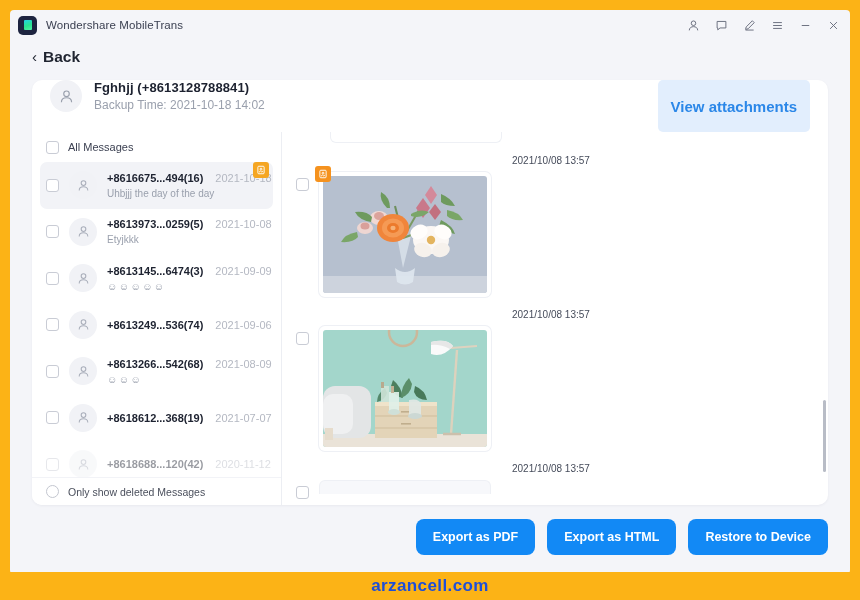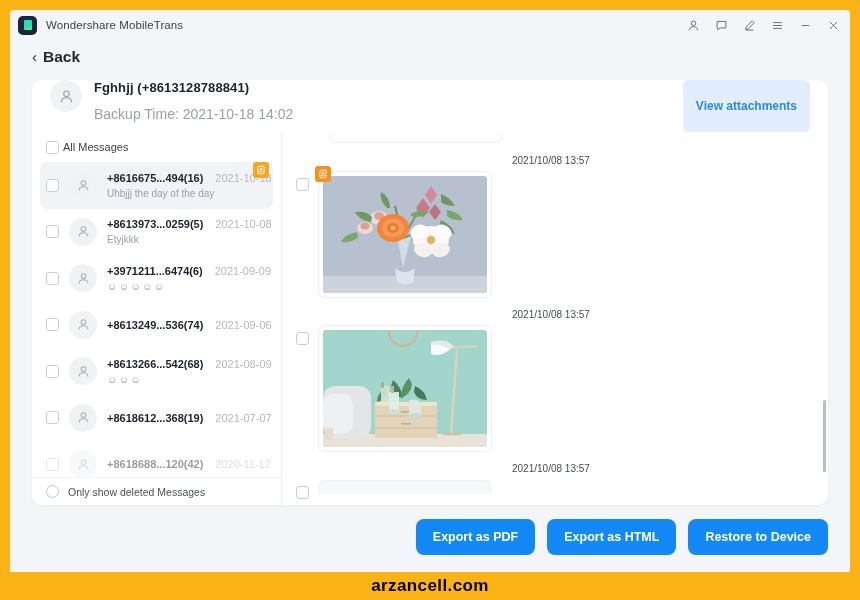--- a/index.html
+++ b/index.html
@@ -98,26 +98,26 @@
     width: 32px; height: 32px; border-radius: 50%;
     background: #f1f2f6;
     display: flex; align-items: center; justify-content: center;
     color: #9aa0ad;
     flex: 0 0 auto;
   }
   .contact-text { margin-left: 12px; }
   .contact-name {
     font-size: 13px; font-weight: bold; color: #1d2230; letter-spacing: .1px;
   }
-  .contact-sub { font-size: 14px; color: #9aa0ad; margin-top: 11px; }
+  .contact-sub { font-size: 12px; color: #9aa0ad; margin-top: 3px; }
   .hdr-spacer { flex: 1 1 auto; }
   .view-attach {
     background: #e2eefd;
     color: #2b87e8;
-    font-size: 12px;
+    font-size: 15px;
     font-weight: bold;
     border: none;
     border-radius: 5px;
     padding: 18px 13px;
     cursor: pointer;
     font-family: inherit;
   }
 
   
   .card-body { flex: 1 1 auto; display: flex; min-height: 0; }
@@ -128,21 +128,21 @@
     flex: 0 0 250px;
     border-right: 1px solid #eceef3;
     display: flex; flex-direction: column;
     min-height: 0;
     position: relative;
   }
   .all-messages {
     height: 30px;
     display: flex; align-items: center;
     padding-left: 14px;
-    gap: 4px;
+    gap: 9px;
     flex: 0 0 auto;
   }
   .all-messages span { font-size: 11px; color: #3c4152; }
 
   .cbox {
     width: 13px; height: 13px;
     border: 1.4px solid #c9ccd5;
     border-radius: 3px;
     background: #fff;
     flex: 0 0 auto;
@@ -304,21 +304,21 @@
     font-family: inherit;
   }
 
   
   .watermark {
     position: absolute;
     left: 0; bottom: 0;
     width: 860px; height: 28px;
     background: #fcb316;
     display: flex; align-items: center; justify-content: center;
-    color: #000000;
+    color: #1d4ed8;
     font-size: 17px;
     font-weight: bold;
     letter-spacing: .4px;
   }
 </style>
 </head>
 <body>
 
 <div id="app-window">
 
@@ -438,21 +438,21 @@
             <div class="msg-item">
               <div class="cbox"></div>
               <div class="avatar-sm">
                 <svg width="15" height="15" viewBox="0 0 16 16" fill="none" stroke="currentColor" stroke-width="1.1">
                   <circle cx="8" cy="5.4" r="2.5"></circle>
                   <path d="M3.4 13.2c0-2.5 2.1-3.9 4.6-3.9s4.6 1.4 4.6 3.9"></path>
                 </svg>
               </div>
               <div class="msg-main">
                 <div class="msg-row1">
-                  <div class="msg-num">+3971211...6474(6)</div>
+                  <div class="msg-num">+8613145...6474(3)</div>
                   <div class="msg-date">2021-09-09</div>
                 </div>
                 <div class="msg-prev emoji">☺☺☺☺☺</div>
               </div>
             </div>
             <div class="msg-item">
               <div class="cbox"></div>
               <div class="avatar-sm">
                 <svg width="15" height="15" viewBox="0 0 16 16" fill="none" stroke="currentColor" stroke-width="1.1">
                   <circle cx="8" cy="5.4" r="2.5"></circle>

